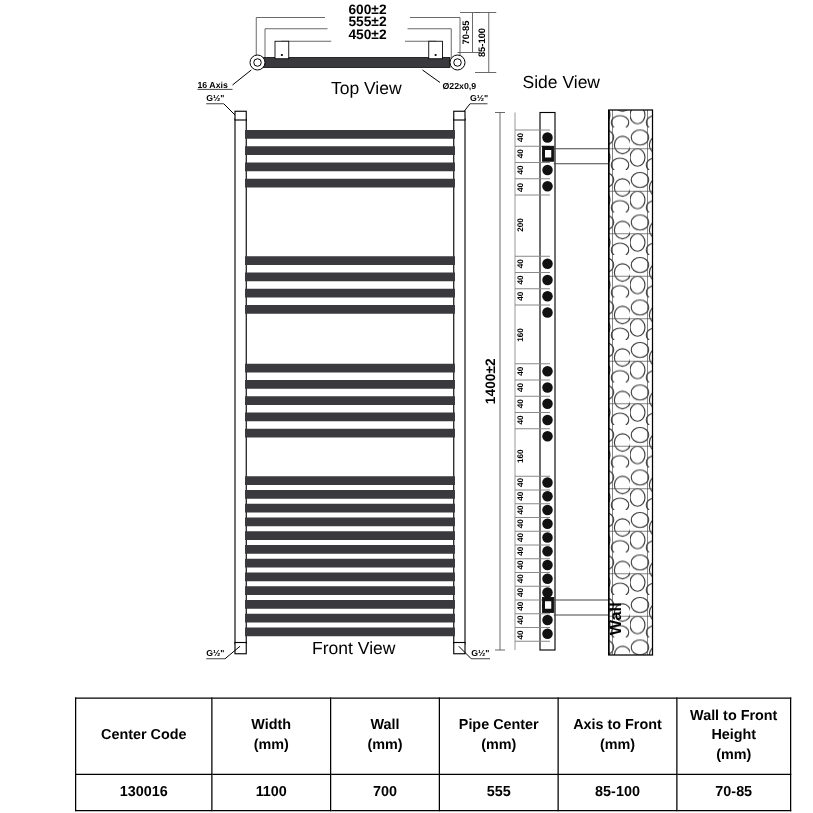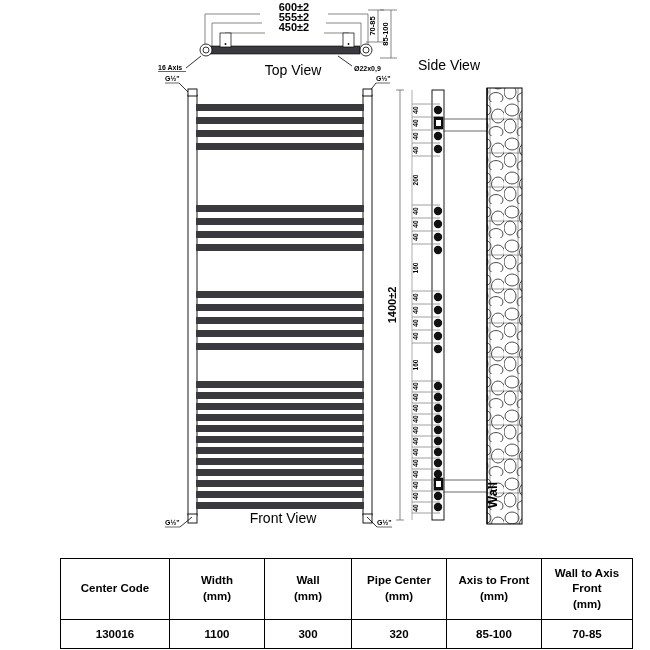--- a/index.html
+++ b/index.html
@@ -376,32 +376,32 @@
           </th>
           <th style="width:88px">
             <span class="th-l1">Pipe Center</span>
             <span class="th-l2">(mm)</span>
           </th>
           <th style="width:88px">
             <span class="th-l1">Axis to Front</span>
             <span class="th-l2">(mm)</span>
           </th>
           <th style="width:84px">
-            <span class="th-l1">Wall to Axis</span>
-            <span class="th-l2">Front</span>
+            <span class="th-l1">Wall to Front</span>
+            <span class="th-l2">Height</span>
             <span class="th-l3">(mm)</span>
           </th>
         </tr>
       </thead>
       <tbody>
         <tr>
           <td>130016</td>
           <td>1100</td>
-          <td>300</td>
-          <td>320</td>
+          <td>700</td>
+          <td>555</td>
           <td>85-100</td>
           <td>70-85</td>
         </tr>
       </tbody>
     </table>
   </div>
 
 </div>
 
 </body></html>

